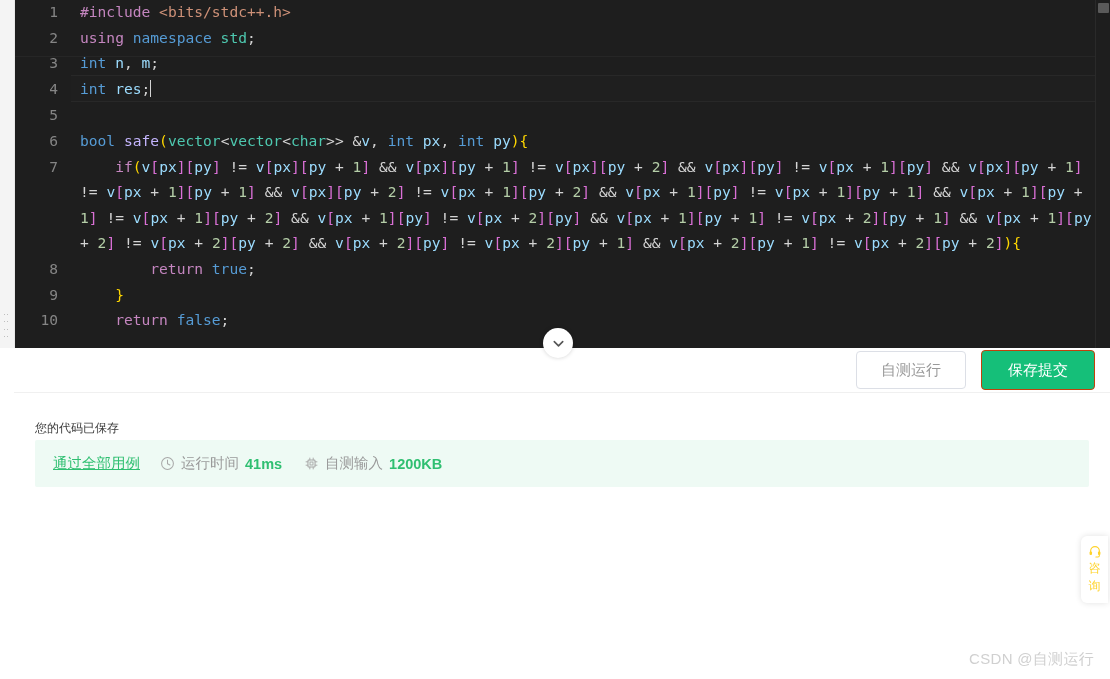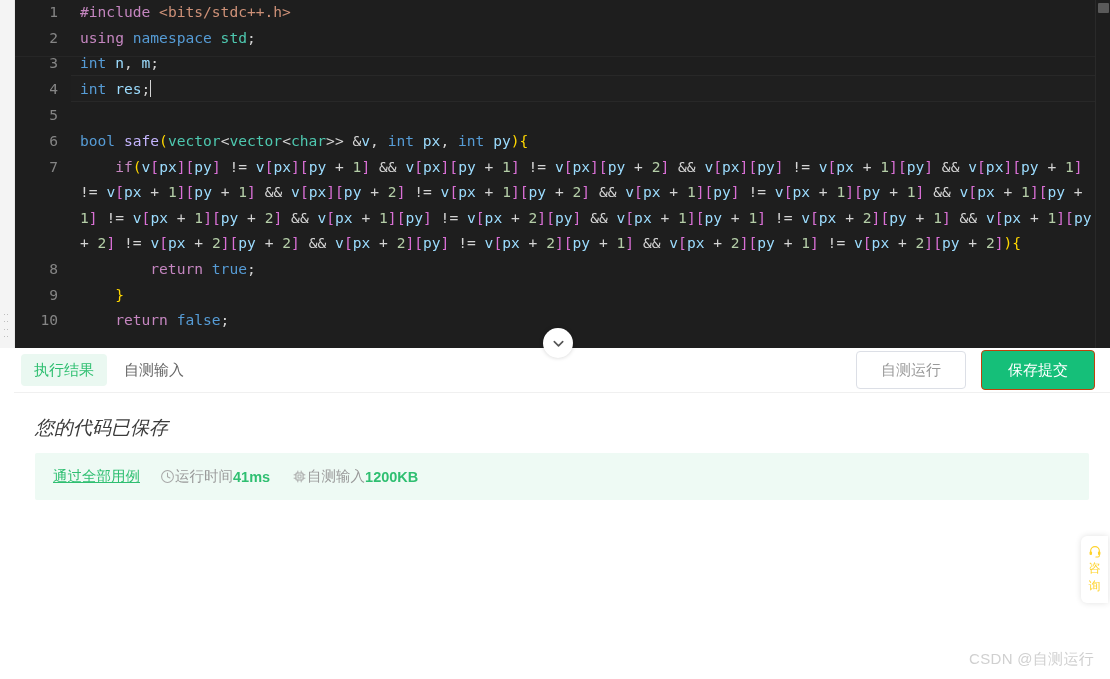--- a/index.html
+++ b/index.html
@@ -202,45 +202,45 @@
   }
   .panel-divider {
     height: 1px;
     background: #f0f0f0;
     margin: 0 0 0 0;
   }
   .panel-body {
     padding: 24px 21px 0 21px;
   }
   .save-msg {
-    font-size: 19px;
+    font-size: 12px;
     color: #3b3b3b;
     line-height: 22px;
-    margin: 0 0 14px 0;
-    font-style: italic;
+    margin: 0 0 1px 0;
   }
   .result-box {
     background: #eefaf4;
     border-radius: 2px;
     height: 47px;
     display: flex;
     align-items: center;
     padding: 0 18px;
     gap: 8px;
   }
   .res-pass {
     font-size: 14.5px;
     color: #2fbf71;
     text-decoration: underline;
     cursor: pointer;
     margin-right: 12px;
   }
   .metric {
     display: flex;
     align-items: center;
+    gap: 6px;
     font-size: 14.5px;
     color: #9a9a9a;
     margin-right: 14px;
   }
   .metric .m-val { color: #2fbf71; font-weight: bold; }
   .metric .m-label { color: #9a9a9a; }
   .metric svg { display: block; }
 
   
   .consult {
@@ -300,28 +300,20 @@
   <div class="collapse-btn">
     <span>
       <svg width="15" height="15" viewBox="0 0 16 16">
         <path d="M3.5 6 L8 10.5 L12.5 6" stroke="#555" stroke-width="1.7" fill="none" stroke-linecap="round" stroke-linejoin="round"></path>
       </svg>
     </span>
   </div>
 
   <div class="panel">
     <div class="panel-head">
-      <div class="tabs">
-        <div class="tab active">
-          <span>执行结果</span>
-        </div>
-        <div class="tab">
-          <span>自测输入</span>
-        </div>
-      </div>
       <div class="head-actions">
         <div class="btn btn-ghost">
           <span>自测运行</span>
         </div>
         <div class="btn btn-primary">
           <span>保存提交</span>
         </div>
       </div>
     </div>
     <div class="panel-divider"></div>

